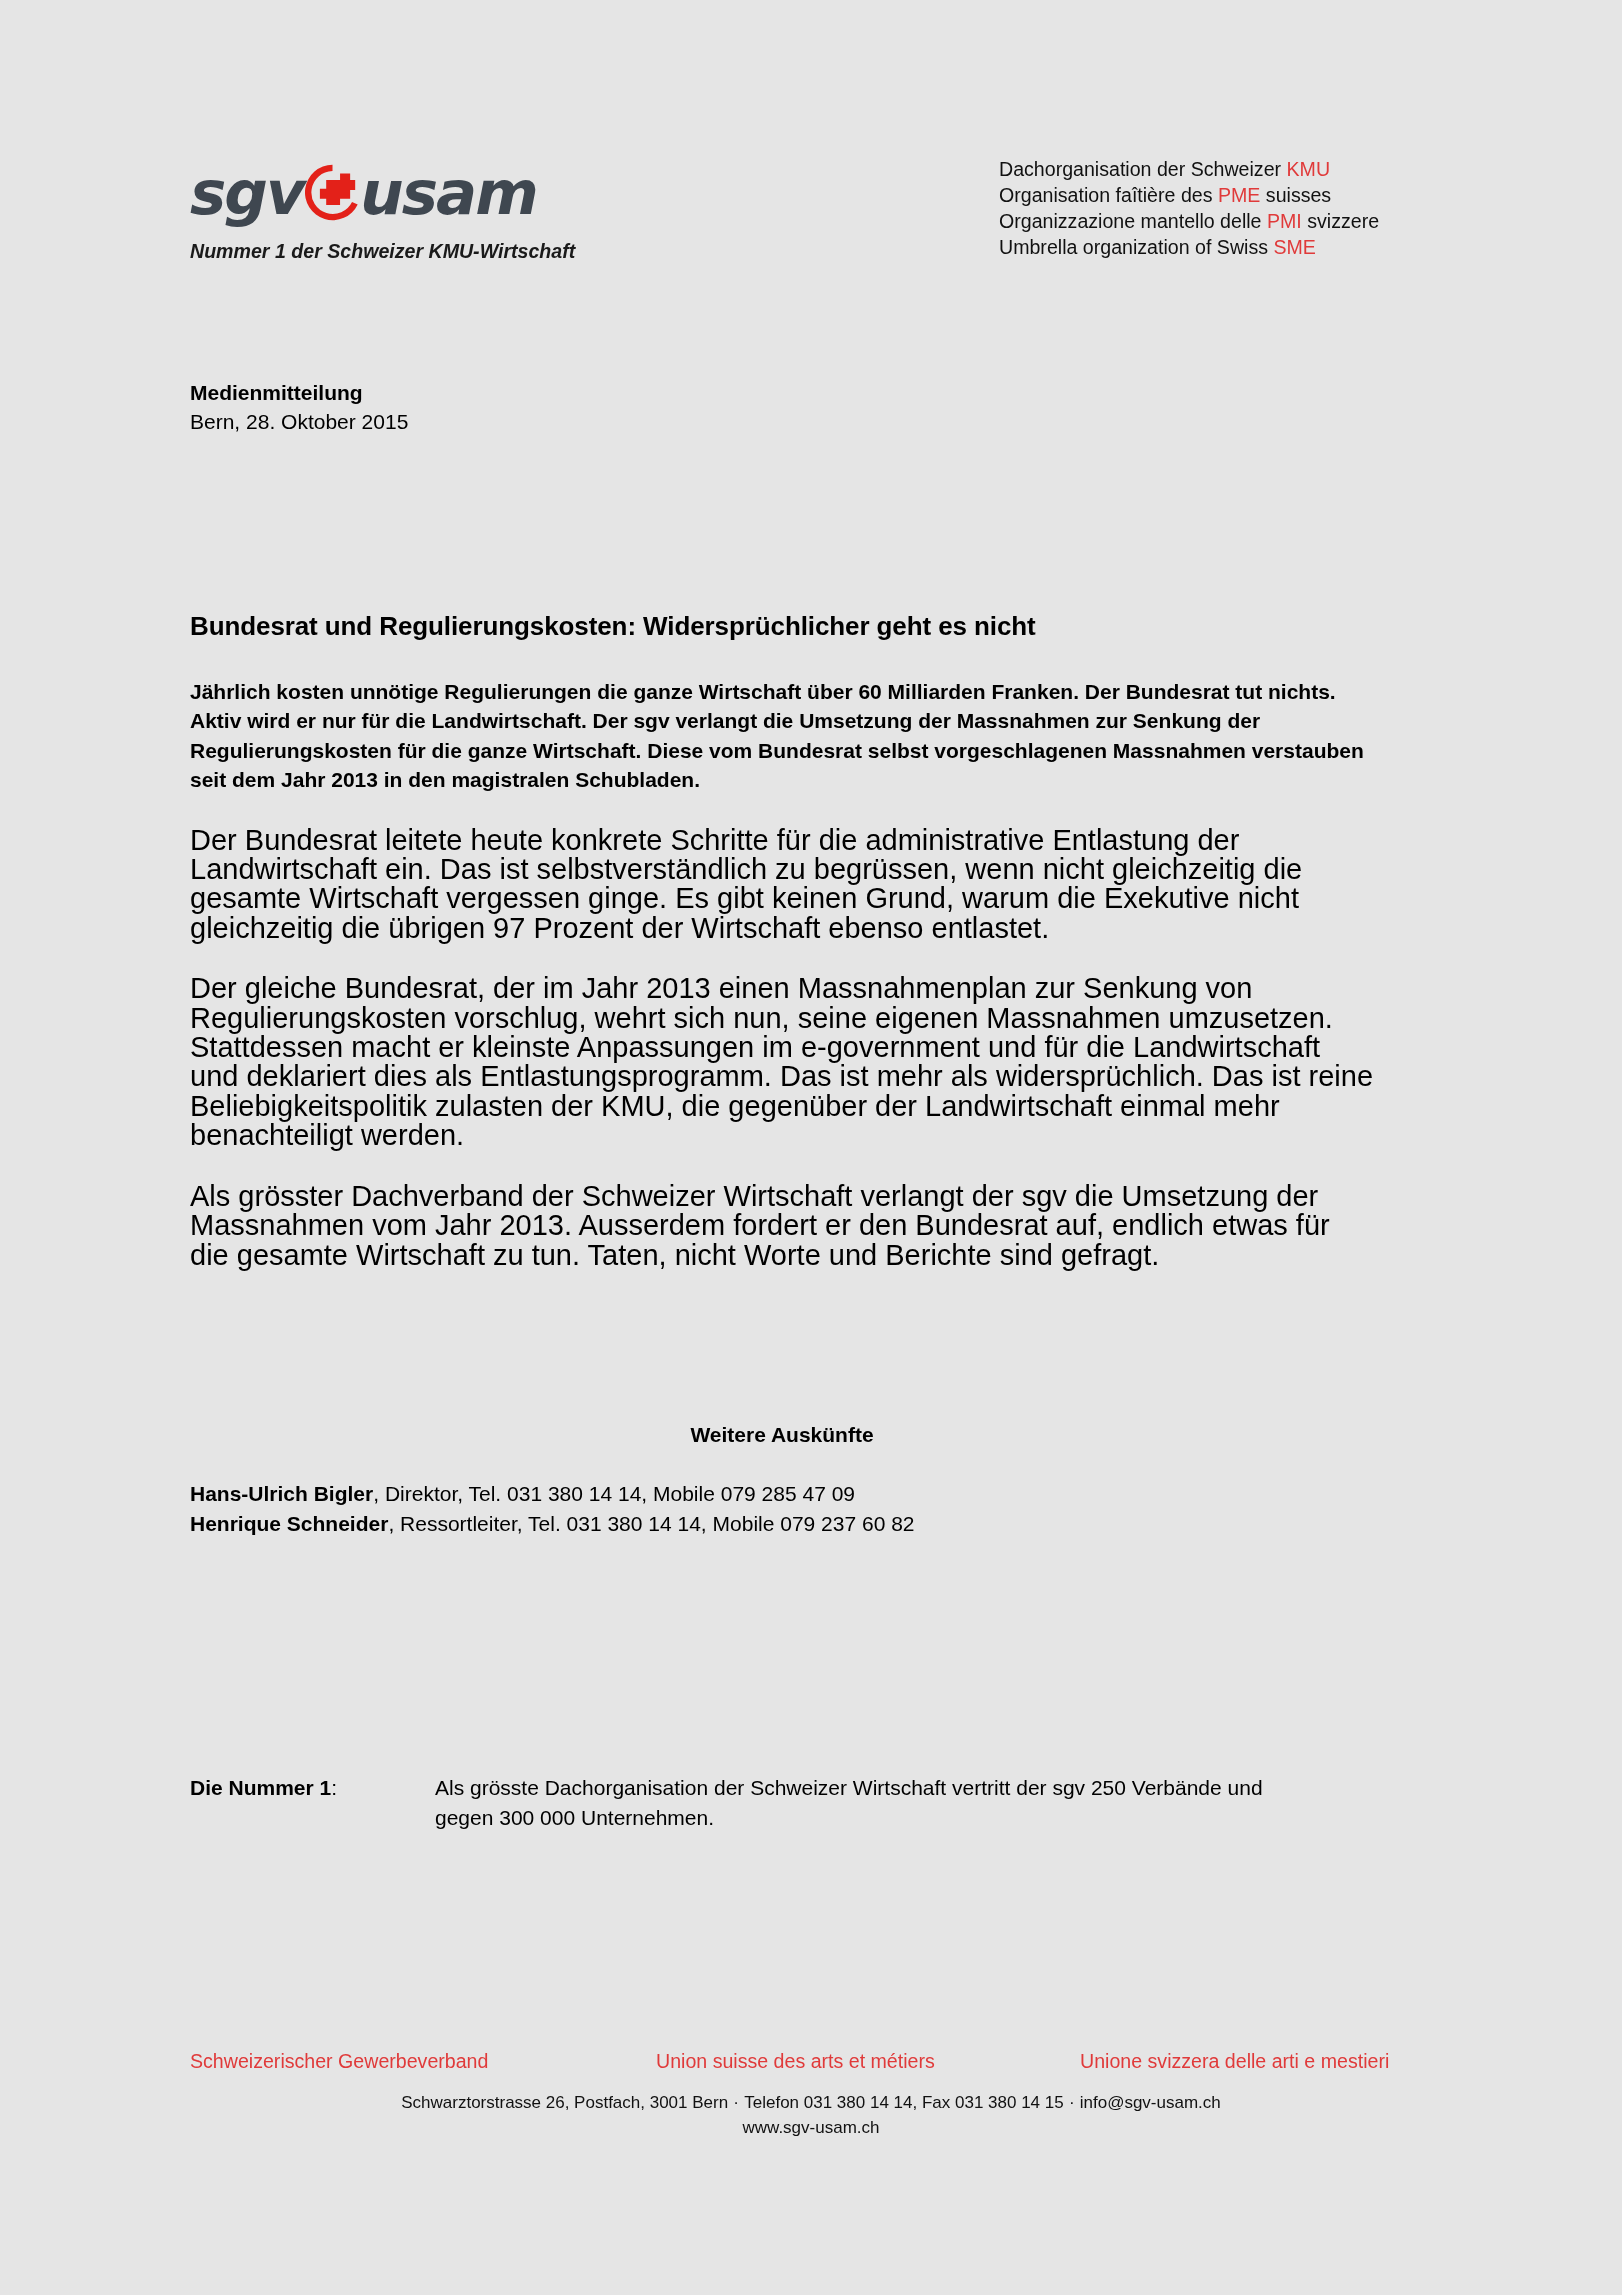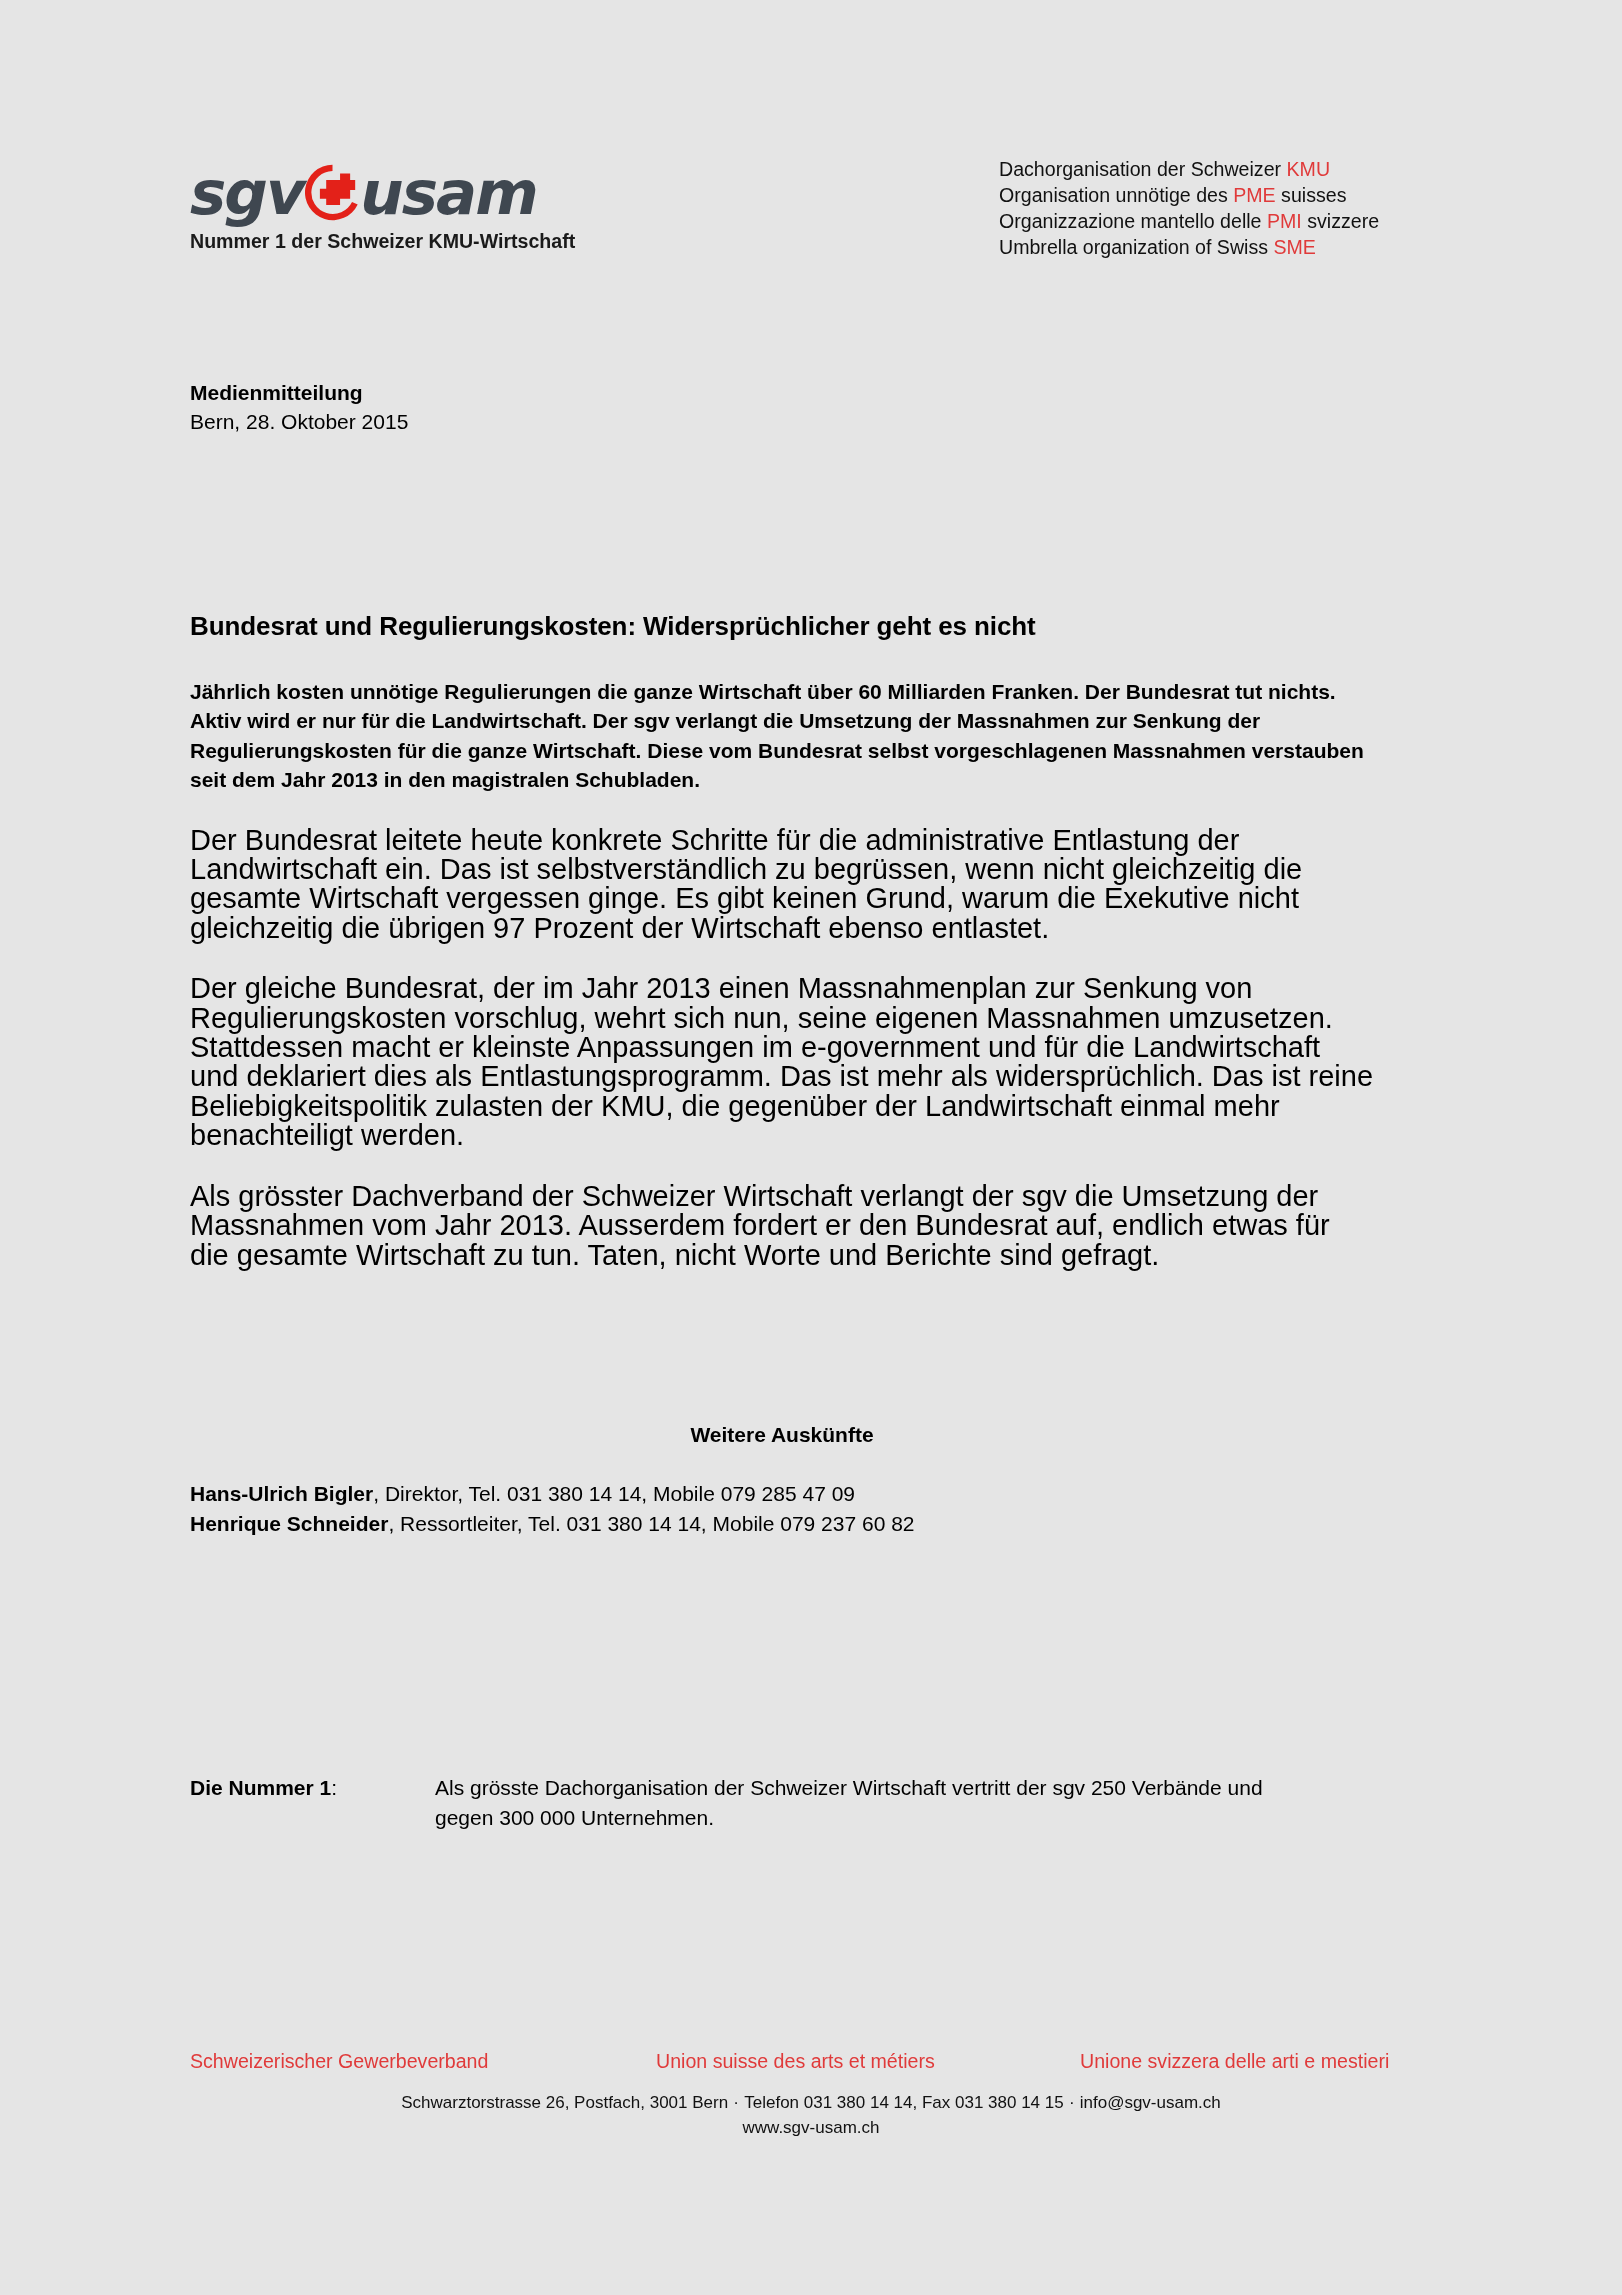--- a/index.html
+++ b/index.html
@@ -53,24 +53,25 @@
   .logo-emblem {
     position: relative;
     width: 63px;
     height: 63px;
     flex: 0 0 63px;
     margin: 0 1.3px;
   }
   .logo-emblem svg { display: block; width: 63px; height: 63px; }
   .logo-tagline {
     font-family: "Liberation Sans", sans-serif;
+    font-style: italic;
     font-weight: 700;
     font-size: 19.6px;
     color: #1a1a1a;
-    margin-top: 1px;
+    margin-top: 11px;
     letter-spacing: 0px;
     white-space: nowrap;
   }
 
   .header-langs {
     position: absolute;
     left: 999px;
     top: 156px;
     font-size: 19.6px;
     line-height: 26px;
@@ -199,21 +200,21 @@
             <path d="M40 30 h22 v-10 h16 v10 h8 v16 h-8 v14 h-16 v10 h-22 v-10 h-10 v-16 h10 z" fill="#e32119"></path>
           </svg>
         </span>
         <span class="logo-usam">usam</span>
       </div>
       <div class="logo-tagline">Nummer 1 der Schweizer KMU-Wirtschaft</div>
     </div>
 
     <div class="header-langs">
       <div class="line"><span>Dachorganisation der Schweizer </span><span class="accent">KMU</span><span></span></div>
-      <div class="line"><span>Organisation unnötige des </span><span class="accent">PME</span><span> suisses</span></div>
+      <div class="line"><span>Organisation faîtière des </span><span class="accent">PME</span><span> suisses</span></div>
       <div class="line"><span>Organizzazione mantello delle </span><span class="accent">PMI</span><span> svizzere</span></div>
       <div class="line"><span>Umbrella organization of Swiss </span><span class="accent">SME</span><span></span></div>
     </div>
 
   </div>
 
   <div class="meta">
     <div class="kind">Medienmitteilung</div>
     <div class="place">Bern, 28. Oktober 2015</div>
   </div>

